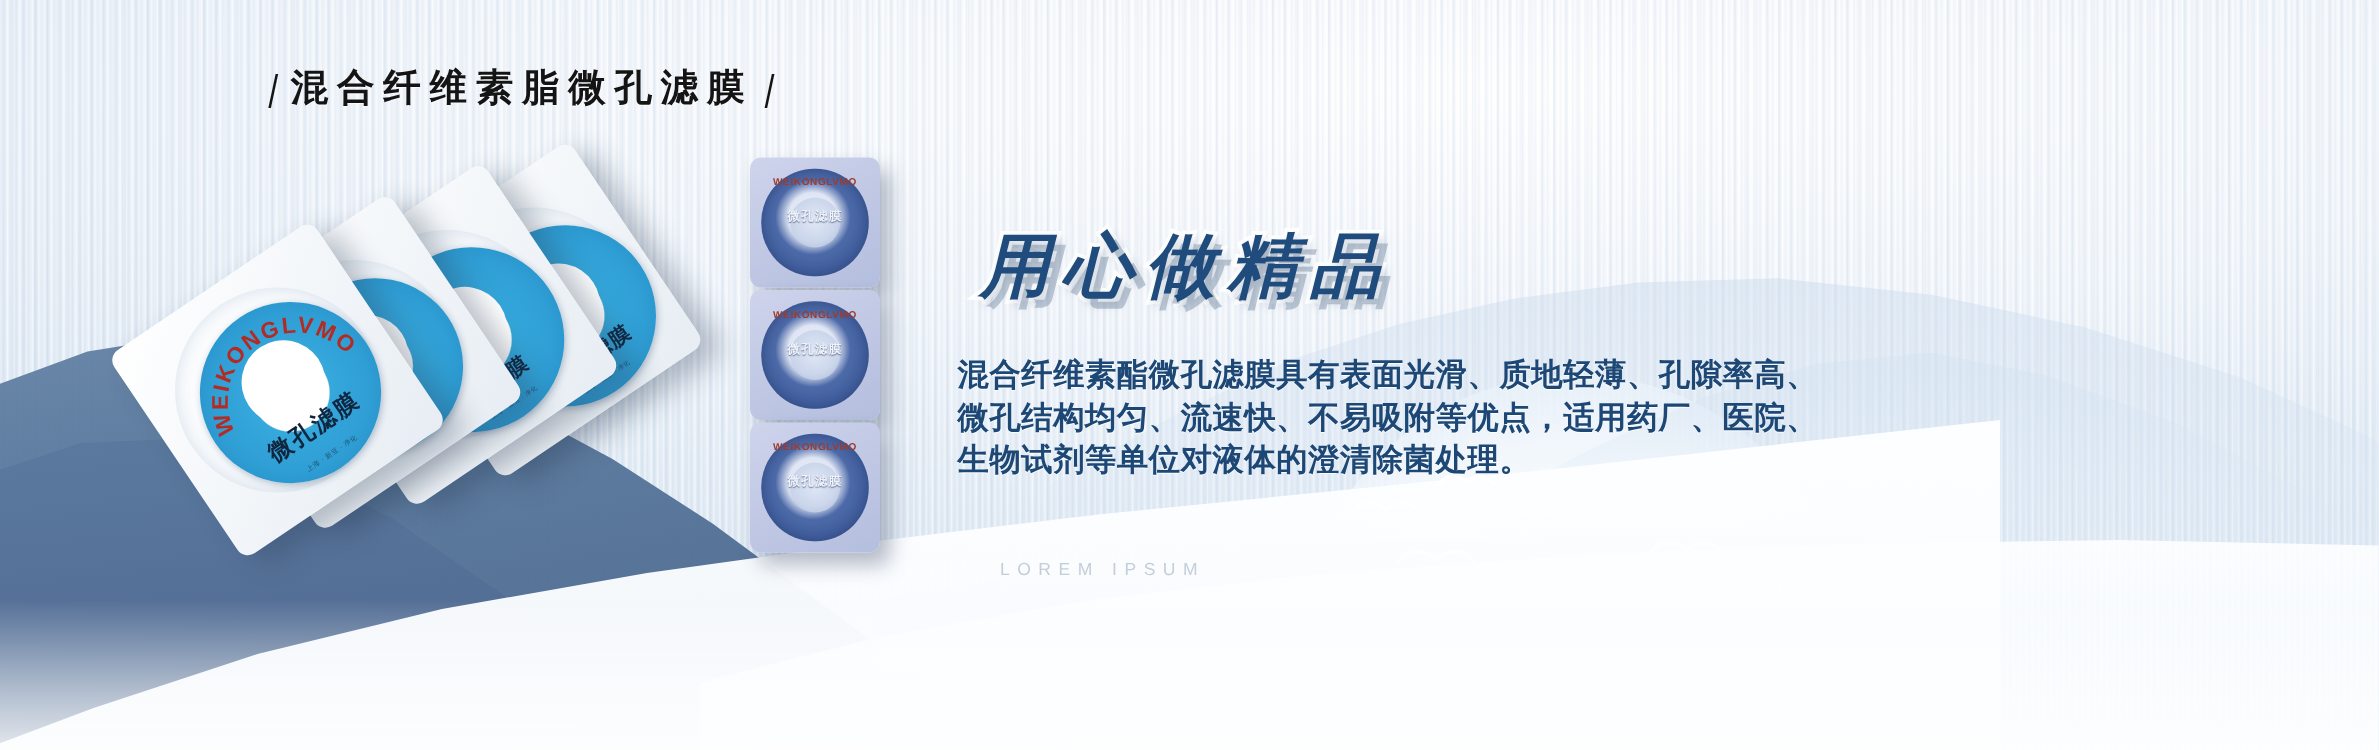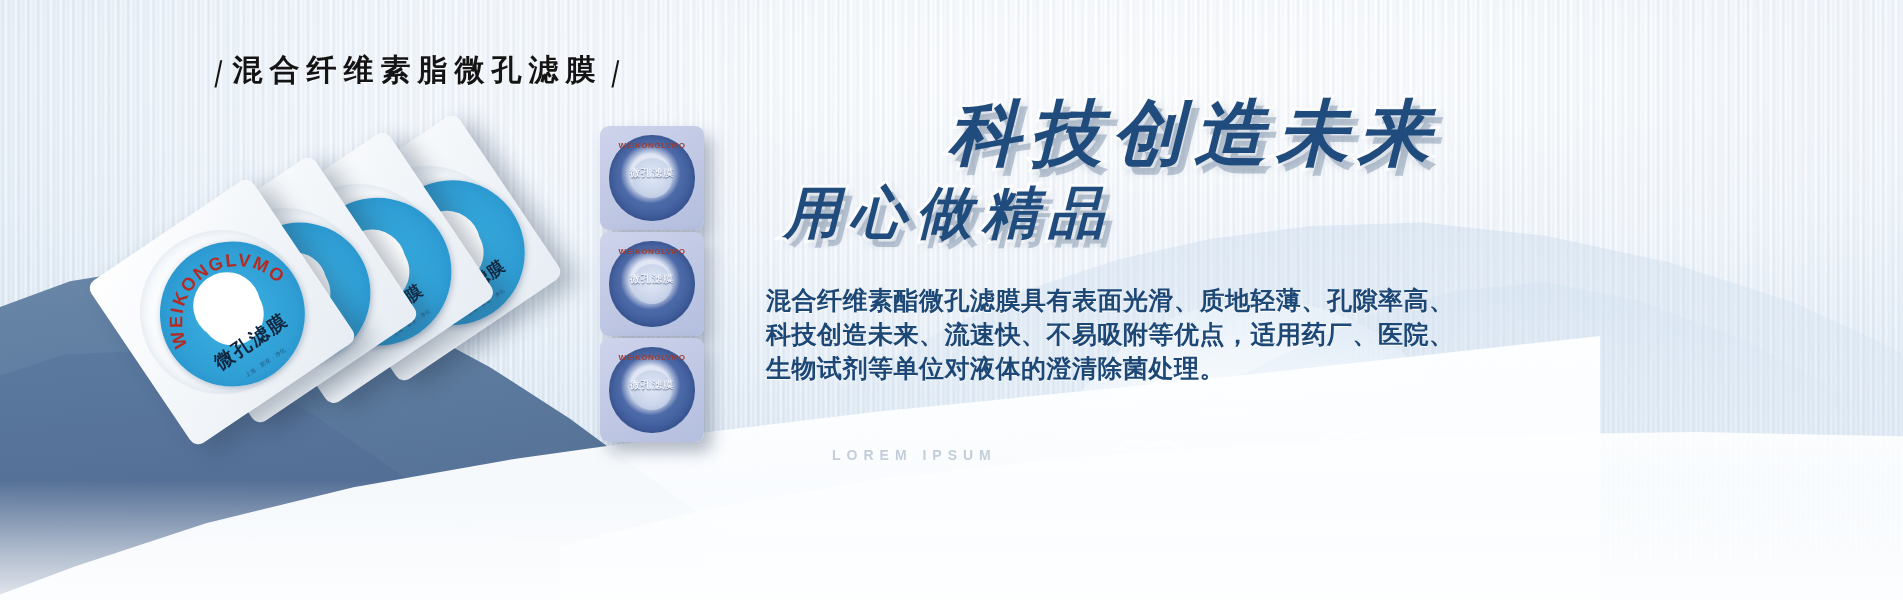--- a/index.html
+++ b/index.html
@@ -203,25 +203,24 @@
     font-family:"Liberation Serif","DejaVu Serif",serif;
     font-size:25px;line-height:34px;font-weight:700;
     color:#1d4876;
     letter-spacing:.5px;
     text-shadow:0 1px 0 rgba(255,255,255,.8);
   }
 
   
   .watermark{
     position:absolute;left:800px;top:447px;
-    font-size:14px;letter-spacing:6px;font-weight:700;
+    font-size:14px;letter-spacing:6px;font-weight:400;
     color:rgba(150,168,188,.55);
     text-transform:uppercase;
     font-family:"Liberation Sans",sans-serif;
-    margin-left:32px;
   }
 </style>
 </head>
 <body>
 
 <div class="banner">
 
   <div class="bg-base"></div>
   <div class="bg-stripes"></div>
   <div class="bg-stripes-2"></div>
@@ -316,20 +315,19 @@
     <div class="sm-en">WEIKONGLVMO</div>
     <div class="sm-cn">微孔滤膜</div>
   </div>
 
   <div class="section-title">
     <span class="bar">|</span>
     <span>混合纤维素脂微孔滤膜</span>
     <span class="bar">|</span>
   </div>
 
-  <div class="slogan slogan-1">科技创造未来</div>
   <div class="slogan slogan-2">用心做精品</div>
 
-  <div class="desc">混合纤维素酯微孔滤膜具有表面光滑、质地轻薄、孔隙率高、科技创造未来、流速快、不易吸附等优点，适用药厂、医院、生物试剂等单位对液体的澄清除菌处理。</div>
+  <div class="desc">混合纤维素酯微孔滤膜具有表面光滑、质地轻薄、孔隙率高、微孔结构均匀、流速快、不易吸附等优点，适用药厂、医院、生物试剂等单位对液体的澄清除菌处理。</div>
 
   <div class="watermark">LOREM IPSUM</div>
 
 </div>
 
 </body></html>

